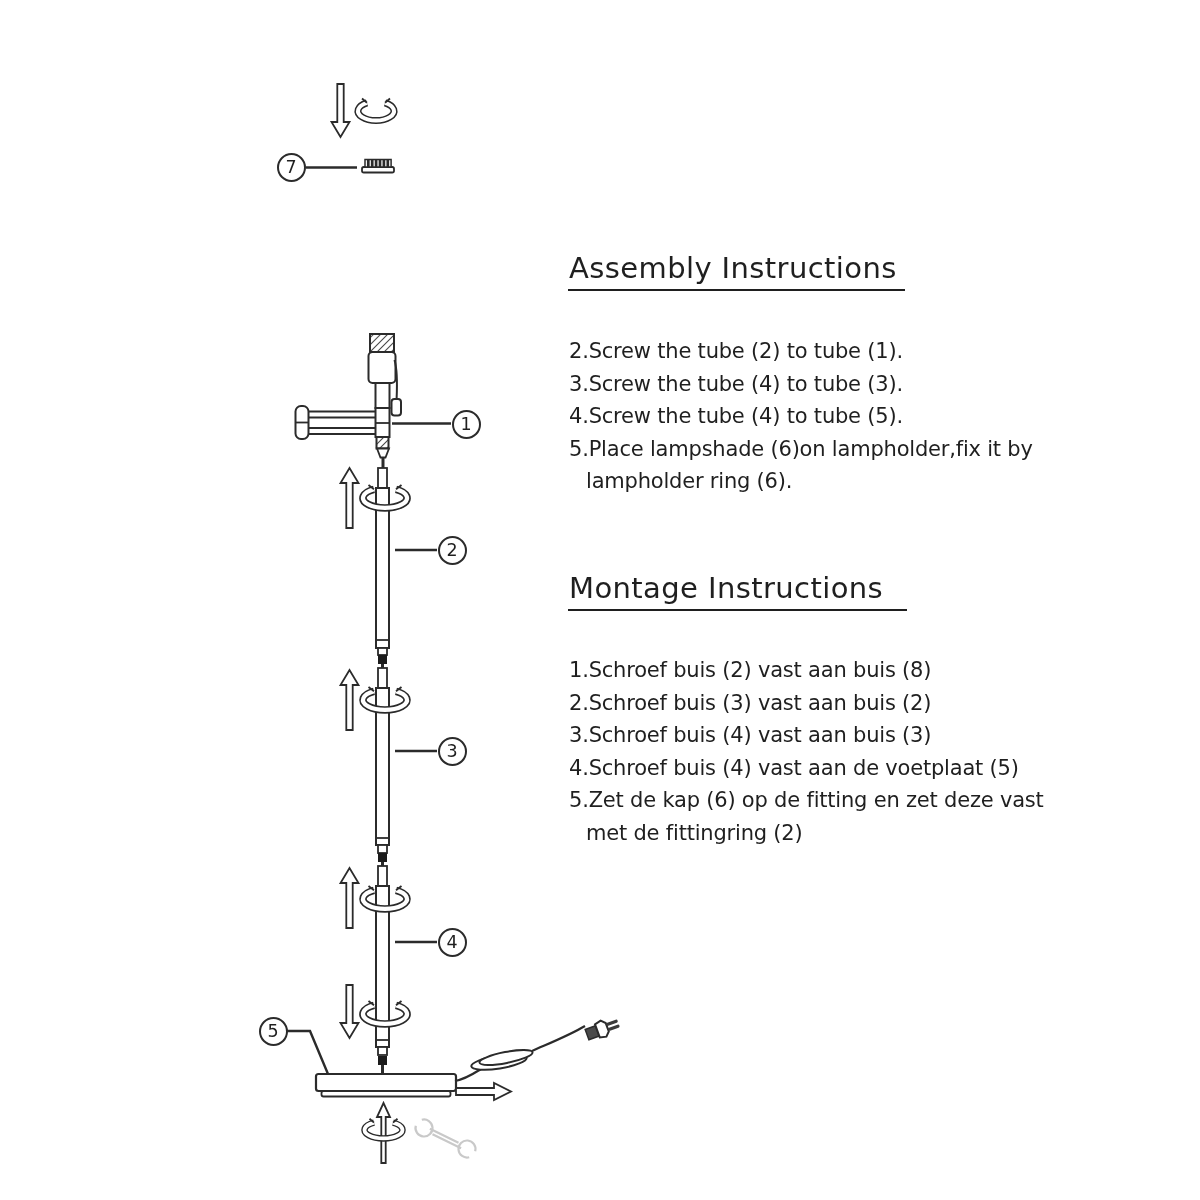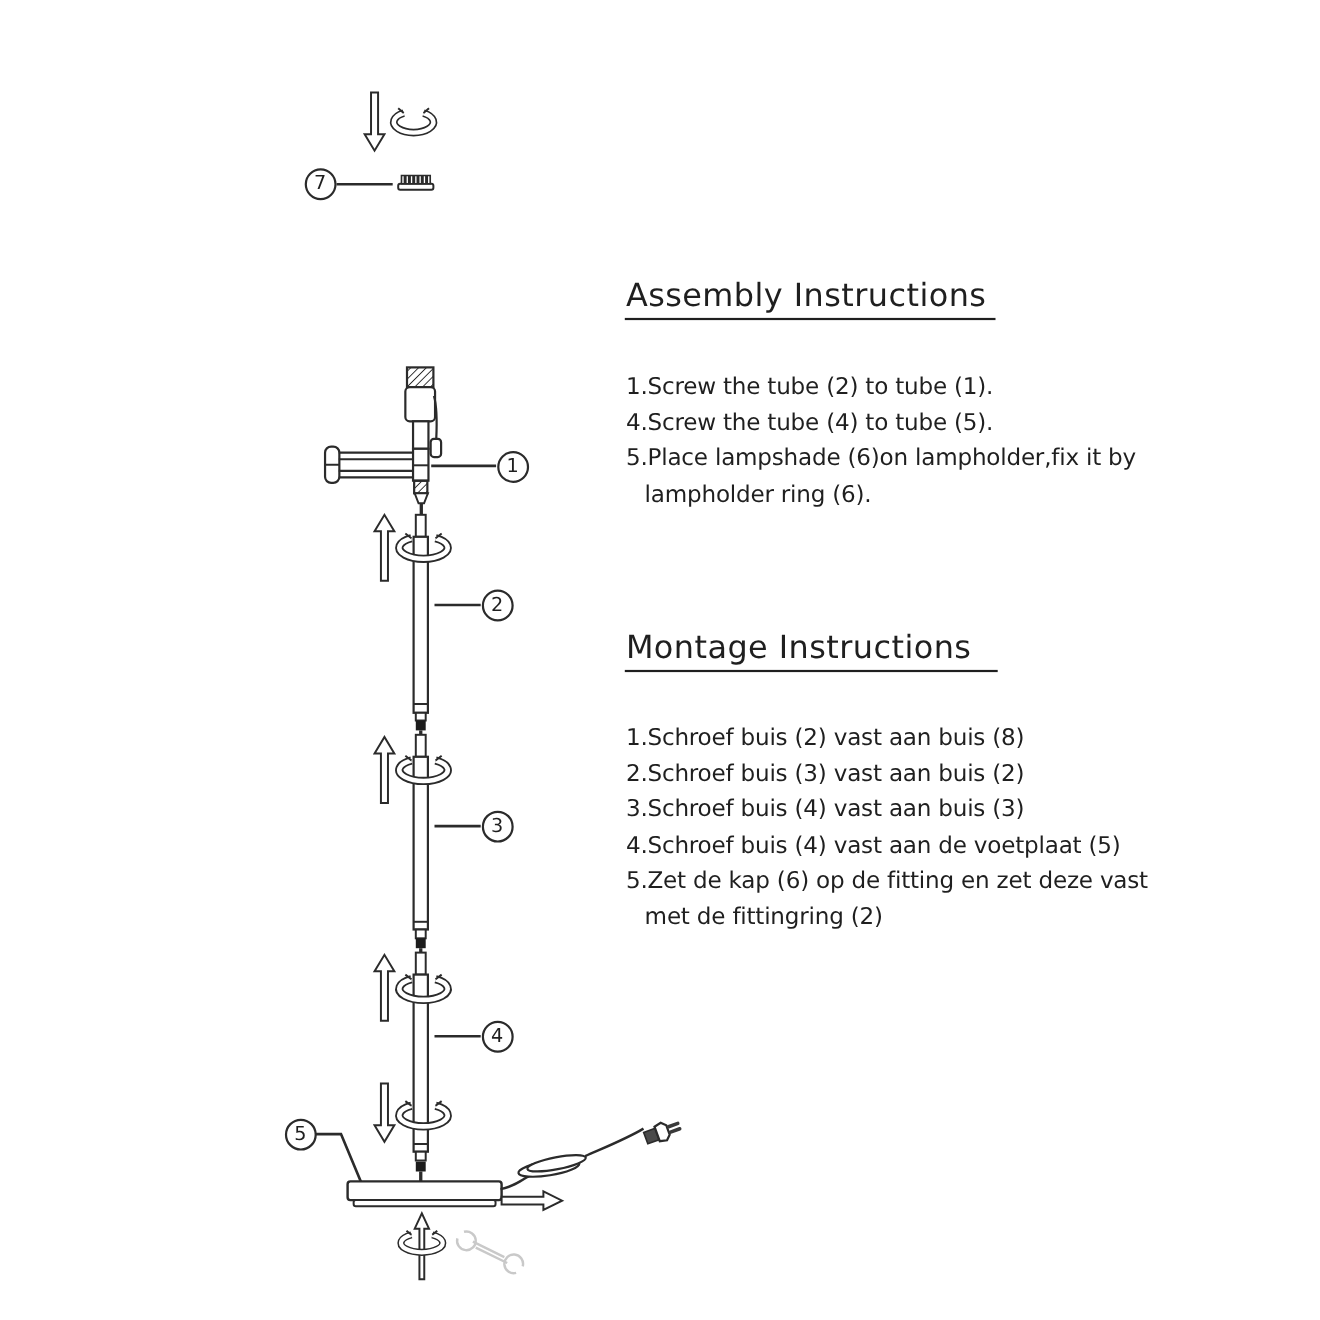--- a/index.html
+++ b/index.html
@@ -134,21 +134,22 @@
   <div class="callout" style="left:451.5px;top:409.5px;">1</div>
   <div class="callout" style="left:437.5px;top:535.5px;">2</div>
   <div class="callout" style="left:437.5px;top:736.5px;">3</div>
   <div class="callout" style="left:437.5px;top:927.5px;">4</div>
   <div class="callout" style="left:258.5px;top:1016.5px;">5</div>
 
   <div class="txt" style="left:568px;top:251px;text-align:right;">
     <span class="hdr">Assembly Instructions</span>
   </div>
   <div class="txt lines" style="left:569px;top:339px;">
-    <div>1.Screw the tube (2) to tube (1).</div>
+    <div>2.Screw the tube (2) to tube (1).</div>
+    <div>3.Screw the tube (4) to tube (3).</div>
     <div>4.Screw the tube (4) to tube (5).</div>
     <div>5.Place lampshade (6)on lampholder,fix it by</div>
     <div class="cont">lampholder ring (6).</div>
   </div>
 
   <div class="txt" style="left:568px;top:571px;">
     <span class="hdr nl">Montage Instructions</span>
   </div>
   <div class="txt lines" style="left:569px;top:658px;">
     <div>1.Schroef buis (2) vast aan buis (8)</div>

